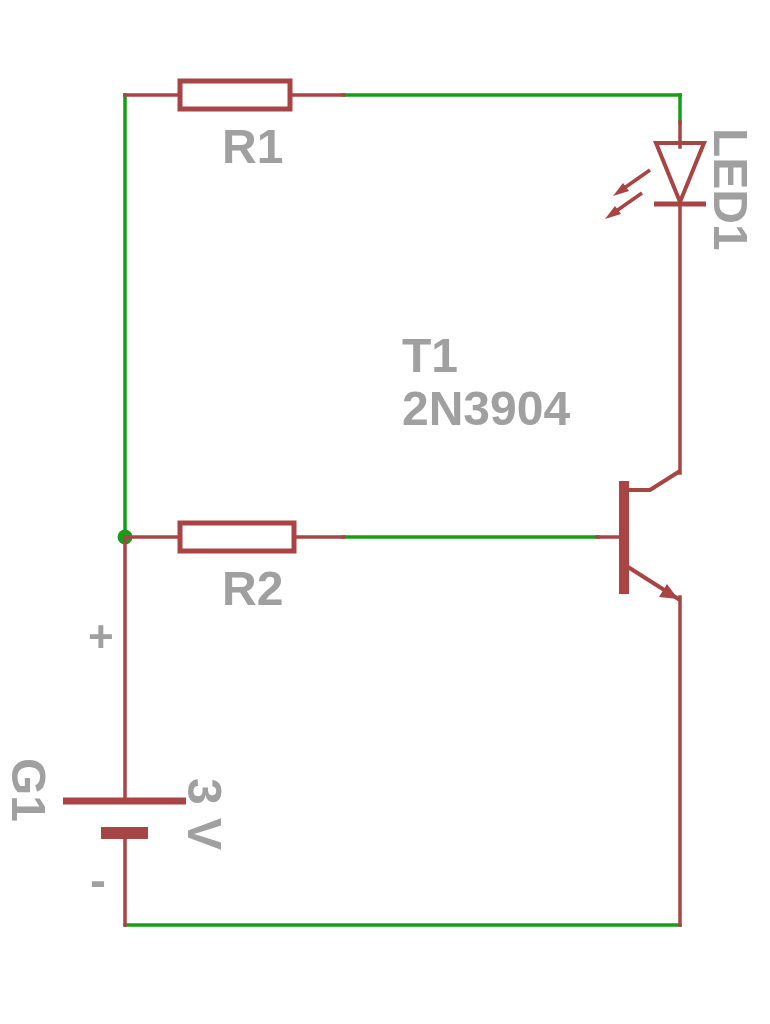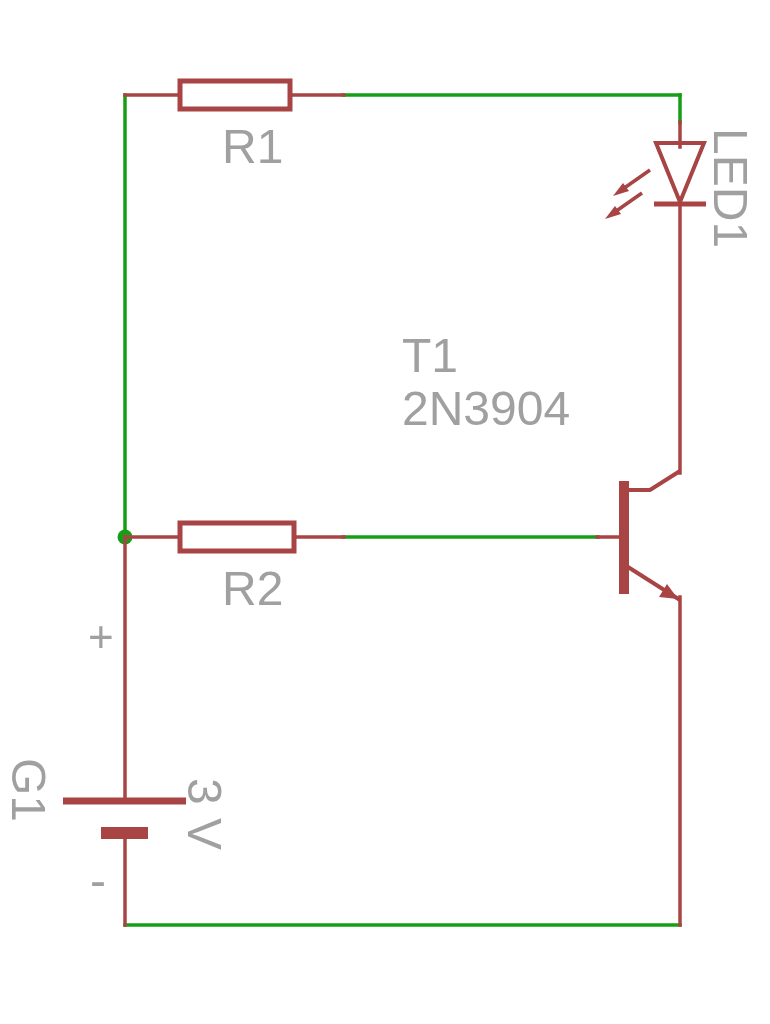--- a/index.html
+++ b/index.html
@@ -6,20 +6,21 @@
     margin: 0;
     padding: 0;
     background: var(--background, #ffffff);
   }
   .stage {
     position: relative;
     width: 770px;
     height: 1024px;
     background: var(--background, #ffffff);
     overflow: hidden;
+    font-weight: bold;
   }
   svg { display: block; }
   .wire {
     stroke: var(--wire-green, #169e16);
     stroke-width: 3.5;
     stroke-linecap: square;
     fill: none;
   }
   .pin {
     stroke: var(--component-red, #a84444);

